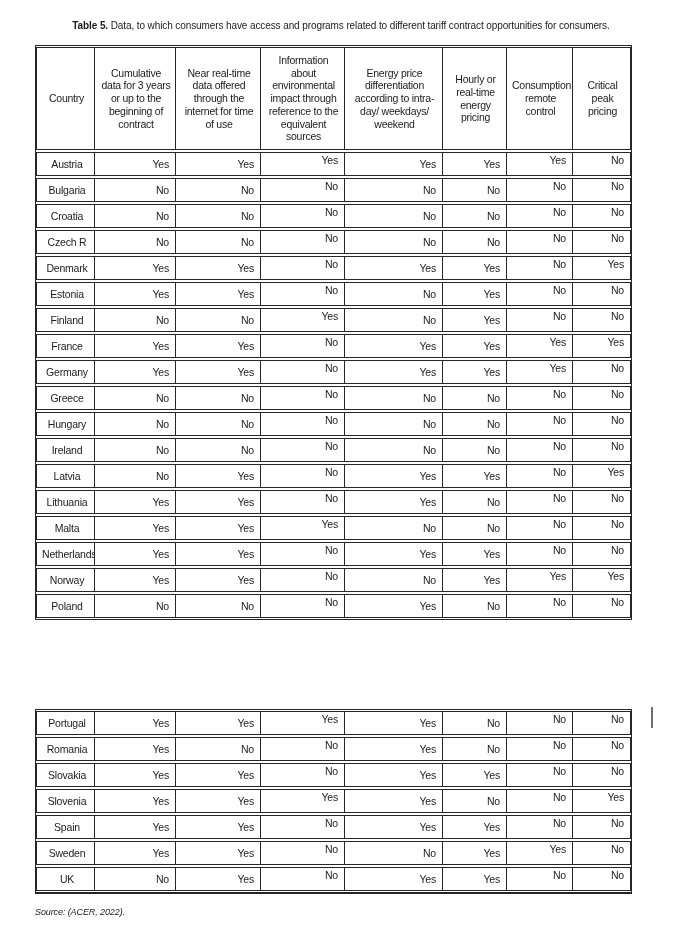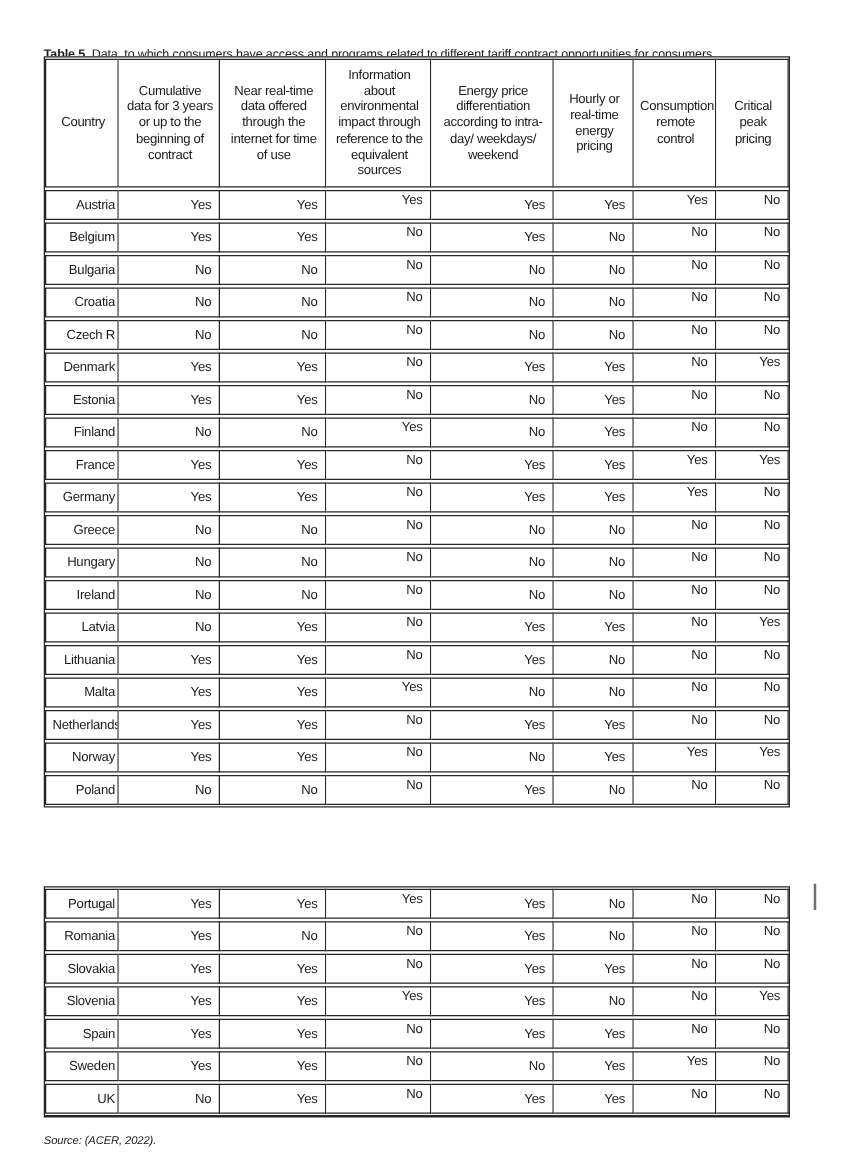--- a/index.html
+++ b/index.html
@@ -12,25 +12,26 @@
     width: 682px;
     height: 938px;
     background: #ffffff;
     font-family: "Liberation Sans", "DejaVu Sans", sans-serif;
     color: #1b1b1b;
     overflow: hidden;
   }
   .caption {
     position: absolute;
     left: 35px;
-    top: 28px;
+    top: 10px;
     width: 612px;
     font-size: 10px;
     letter-spacing: -0.1px;
     line-height: 1.2;
+    text-align: center;
   }
   .caption b { font-weight: bold; }
   .seg-wrap {
     position: absolute;
     left: 35px;
     border: 1px solid #262626;
     background: #ffffff;
   }
   #seg0 { top: 45px; }
   #seg1 { top: 709px; border-bottom-width: 2px; }
@@ -55,21 +56,21 @@
     font-size: 10.5px;
     line-height: 1.22;
     text-align: center;
     vertical-align: middle;
     padding: 2px 3px 2px 5px;
     letter-spacing: -0.25px;
     height: 97px;
   }
   td.country {
     font-size: 10.5px;
-    text-align: right;
+    text-align: center;
     vertical-align: middle;
     padding: 0 2px 0 5px;
     letter-spacing: -0.2px;
     height: 21px;
     white-space: nowrap;
   }
   td.val {
     font-size: 10.5px;
     text-align: right;
     vertical-align: middle;
@@ -134,30 +135,20 @@
             <td class="country">Austria</td>
             <td class="val">Yes</td>
             <td class="val">Yes</td>
             <td class="val top">Yes</td>
             <td class="val">Yes</td>
             <td class="val">Yes</td>
             <td class="val top">Yes</td>
             <td class="val top">No</td>
           </tr>
           <tr>
-            <td class="country">Belgium</td>
-            <td class="val">Yes</td>
-            <td class="val">Yes</td>
-            <td class="val top">No</td>
-            <td class="val">Yes</td>
-            <td class="val">No</td>
-            <td class="val top">No</td>
-            <td class="val top">No</td>
-          </tr>
-          <tr>
             <td class="country">Bulgaria</td>
             <td class="val">No</td>
             <td class="val">No</td>
             <td class="val top">No</td>
             <td class="val">No</td>
             <td class="val">No</td>
             <td class="val top">No</td>
             <td class="val top">No</td>
           </tr>
           <tr>

